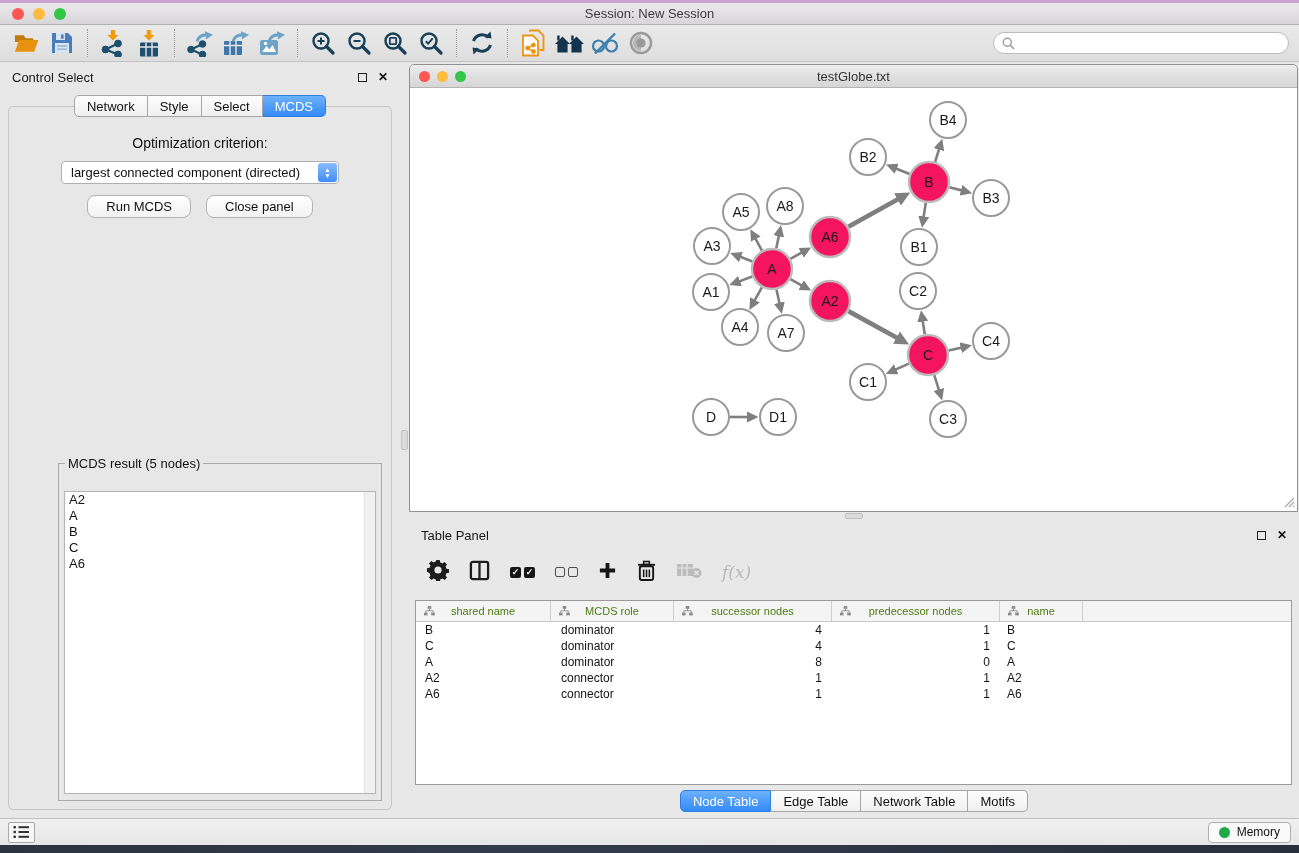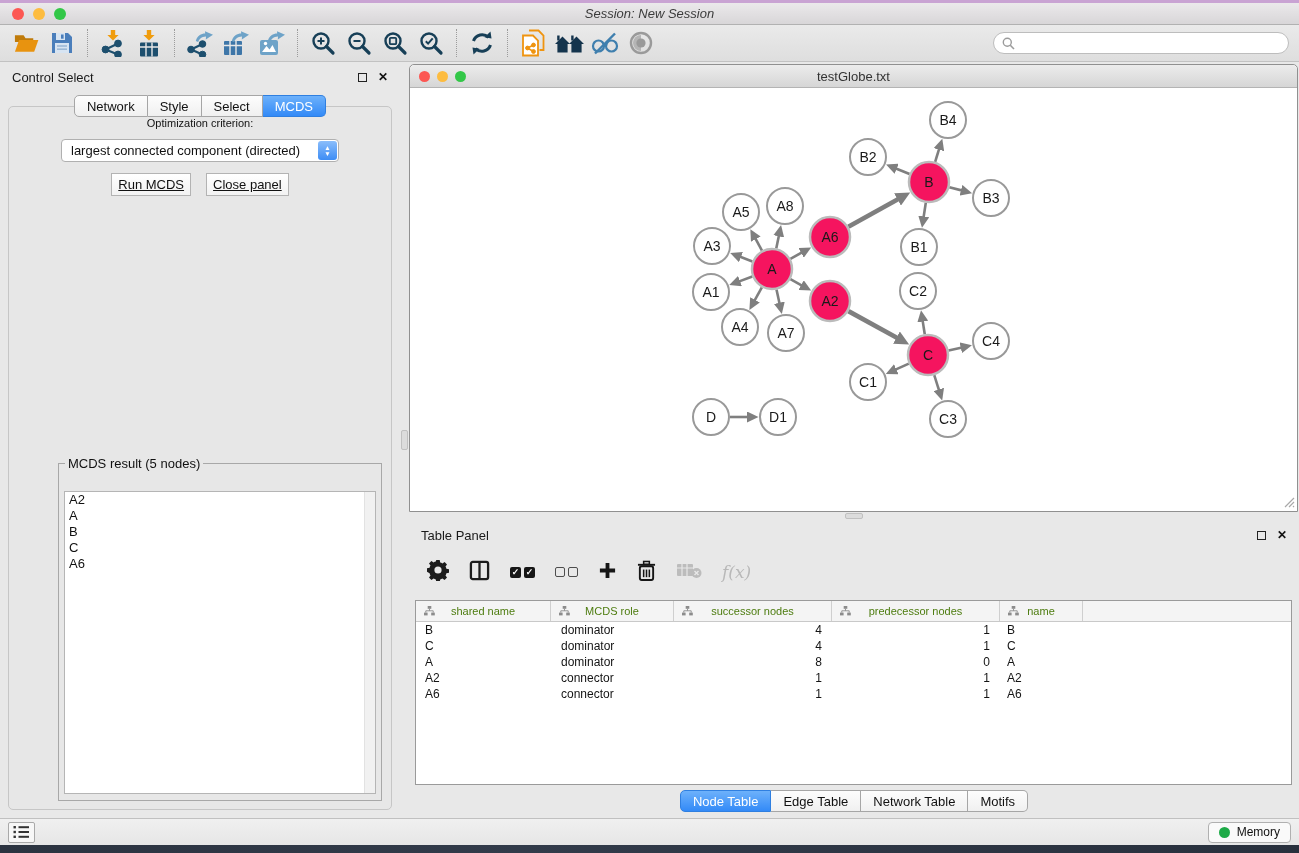--- a/index.html
+++ b/index.html
@@ -3,21 +3,21 @@
 <meta charset="utf-8">
 <style>
   * { margin:0; padding:0; box-sizing:border-box; }
   body { font-family:"Liberation Sans", sans-serif; background:#555; }
   .screen { position:relative; width:1299px; height:853px; background:#e8e8e8; overflow:hidden;
             font-family:"Liberation Sans", sans-serif; }
 
   
   .menustrip { position:absolute; left:0; top:0; width:100%; height:3px; background:#c9a3d3; }
   .titlebar { position:absolute; left:0; top:3px; width:100%; height:22px;
-              background:linear-gradient(#ebe9eb,#d8d6d8); border-bottom:1px solid #b1b1b1;font-style:italic; }
+              background:linear-gradient(#ebe9eb,#d8d6d8); border-bottom:1px solid #b1b1b1; }
   .lights { position:absolute; left:12px; top:5px; display:flex; gap:9px; z-index:2; }
   .light { width:12px; height:12px; border-radius:50%; }
   .light.red{background:#fc5753;} .light.yellow{background:#fdbc40;} .light.green{background:#33c748;}
   .titlebar .title { position:absolute; left:0; right:0; top:3px; text-align:center; font-size:13px; color:#3c3c3c; }
 
   .toolbar { position:absolute; left:0; top:25px; width:100%; height:37px;
              background:linear-gradient(#eaeaea,#dedede); border-bottom:1px solid #c2c2c2;
              display:flex; align-items:center; padding:0 10px 0 8px; }
   .ticon { width:36px; height:32px; display:flex; align-items:center; justify-content:center; }
   .sep { width:1px; height:28px; border-left:1px dotted #9b9b9b; margin:0 7px; }
@@ -37,29 +37,29 @@
   .tabbar { display:flex; justify-content:center; }
   .tab { height:22px; padding:0 12px; display:flex; align-items:center; font-size:13px; color:#111;
          background:linear-gradient(#fdfdfd,#f0f0f0); border:1px solid #a6a6a6; border-left:none; cursor:default; }
   .tab:first-child { border-left:1px solid #a6a6a6; border-radius:5px 0 0 5px; }
   .tab:last-child { border-radius:0 5px 5px 0; }
   .tab.selected { background:linear-gradient(#6db1fb,#338af7); border-color:#2f7fe0; color:#fff; }
 
   .cp-tabs { position:absolute; top:33px; left:0; right:0; z-index:2; }
   .cp-body { position:absolute; left:8px; right:8px; top:44px; bottom:8px;
              border:1px solid #c6c6c6; border-radius:5px; background:#e7e7e7; }
-  .opt-label { margin-top:10px; text-align:center; font-size:11px; color:#111; }
+  .opt-label { margin-top:28px; text-align:center; font-size:14px; color:#111; }
   .select { position:relative; margin:10px 52px 0; height:23px; background:#fff; border:1px solid #b0b0b0;
             border-radius:4px; display:flex; align-items:center; padding-left:9px; font-size:13px; color:#111; }
   .stepper { position:absolute; right:1px; top:1px; bottom:1px; width:19px; border-radius:3px;
              background:linear-gradient(#8abdfb,#3d8df5); display:flex; flex-direction:column;
              align-items:center; justify-content:center; color:#fff; font-size:6.5px; line-height:6px; }
   .btn-row { margin-top:11px; display:flex; justify-content:center; gap:15px; }
-  .btn { height:23px; padding:0 6px; background:linear-gradient(#ffffff,#f2f2f2); border:1px solid #b3b3b3;
-         border-radius:0; font-size:13px; color:#111; display:flex; align-items:center; cursor:default;text-decoration:underline; }
+  .btn { height:23px; padding:0 18px; background:linear-gradient(#ffffff,#f2f2f2); border:1px solid #b3b3b3;
+         border-radius:8px; font-size:13px; color:#111; display:flex; align-items:center; cursor:default; }
 
   .mcds-fieldset { position:absolute; left:6px; right:9px; top:349px; bottom:8px;
                    border:1px solid #a8a8a8; padding:2px 4px 4px;margin-left:43px; }
   .mcds-fieldset legend { font-size:13px; color:#111; padding:0 3px; margin-left:2px; }
   .result-box { position:absolute; left:5px; right:5px; top:20px; bottom:6px; background:#fff;
                 border:1px solid #b5b5b5; overflow:hidden; }
   .result-scroll { position:absolute; right:0; top:0; bottom:0; width:11px; background:#f1f1f1;
                    border-left:1px solid #e2e2e2; }
   .result-item { font-size:13px; line-height:16px; padding-left:4px; color:#111; }
 

